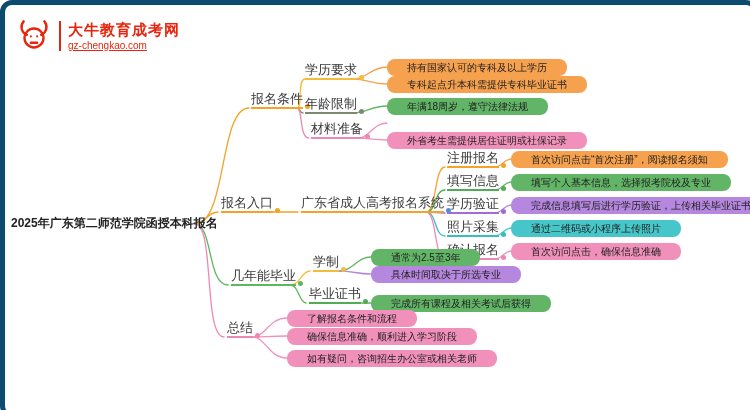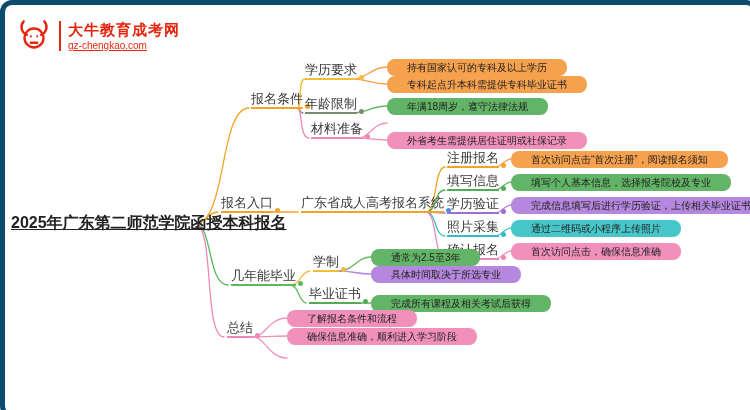--- a/index.html
+++ b/index.html
@@ -8,21 +8,21 @@
     position:relative;width:748px;height:408px;background:#fff;
     border:5px solid #0c4a6e;border-radius:12px;overflow:hidden;
   }
   svg.connectors{position:absolute;left:0;top:0;pointer-events:none;}
   
   .logo{position:absolute;left:10px;top:10px;display:flex;align-items:center;gap:6px;cursor:pointer;}
   .logo-text{display:flex;flex-direction:column;line-height:1.15;border-left:2px solid #e8250f;padding-left:7px;}
   .logo-title{color:#e8250f;font-weight:bold;font-size:15px;letter-spacing:1px;white-space:nowrap;}
   .logo-sub{color:#e8250f;font-size:10px;margin-top:2px;text-decoration:underline;}
   
-  .root{position:absolute;font-size:16px;line-height:14px;font-weight:bold;color:#222;white-space:nowrap;text-decoration:underline;}
+  .root{position:absolute;font-size:12px;line-height:14px;font-weight:bold;color:#222;white-space:nowrap;}
   
   .label{
     position:absolute;font-size:13px;line-height:13px;color:#3a3a3a;white-space:nowrap;
     padding-bottom:2px;border-bottom:2px solid var(--c);
   }
   .label::after{
     content:"";position:absolute;right:-7px;bottom:-2px;width:5px;height:5px;border-radius:50%;
     background:var(--dc,var(--c));
   }
   
@@ -119,14 +119,15 @@
   <div class="label" style="left:226px;top:264px;--c:#5cb85c">几年能毕业</div>
   <div class="label" style="left:308px;top:250px;--c:#f3bd3b">学制</div>
   <div class="leaf" style="left:366px;top:244px;--c:#62b566">通常为2.5至3年</div>
   <div class="leaf" style="left:366px;top:261px;--c:#b687de">具体时间取决于所选专业</div>
   <div class="label" style="left:304px;top:282px;--c:#52ad52">毕业证书</div>
   <div class="leaf" style="left:366px;top:290px;--c:#62b566">完成所有课程及相关考试后获得</div>
 
   <div class="label" style="left:222px;top:316px;--c:#ef87b5">总结</div>
   <div class="leaf" style="left:282px;top:305px;--c:#f191bb">了解报名条件和流程</div>
   <div class="leaf" style="left:282px;top:323px;--c:#f191bb">确保信息准确，顺利进入学习阶段</div>
+  <div class="leaf" style="left:282px;top:345px;--c:#f191bb">如有疑问，咨询招生办公室或相关老师</div>
 
 </div>
 
 </body></html>

